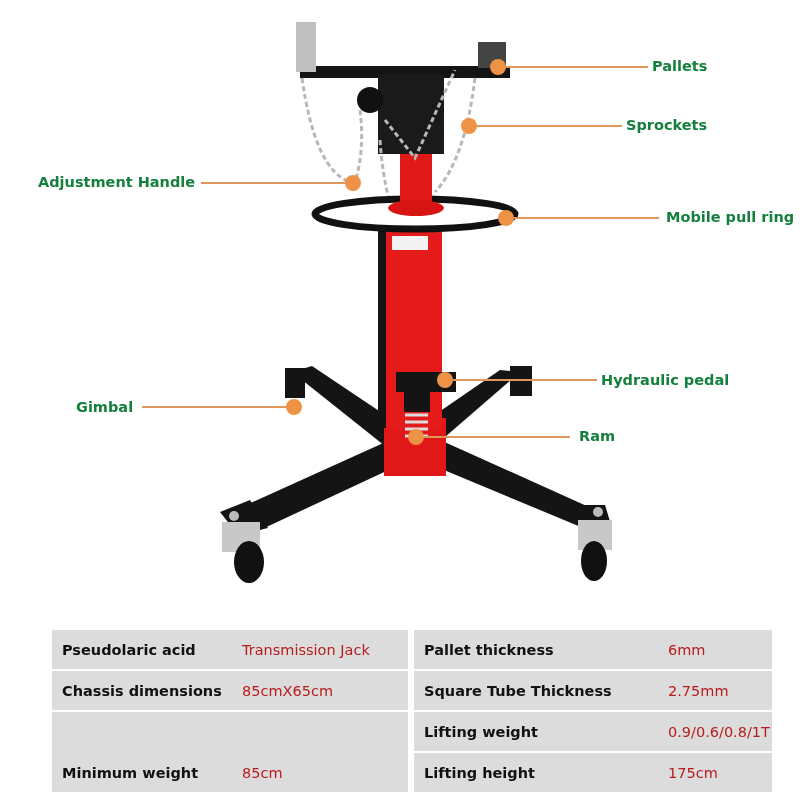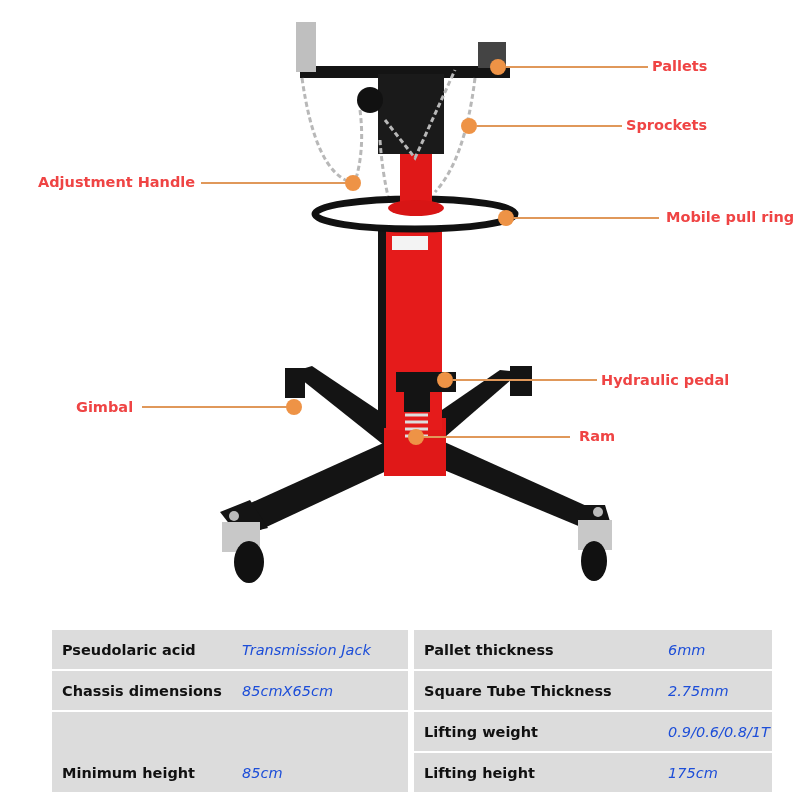--- a/index.html
+++ b/index.html
@@ -1,28 +1,28 @@
 <!DOCTYPE html>
 <html><head>
 <meta charset="utf-8">
 <style>
   html,body{margin:0;padding:0;background:#fff;}
   body{width:800px;height:800px;position:relative;overflow:hidden;font-family:"DejaVu Sans","Liberation Sans",sans-serif;color:#111;}
   .stage{position:absolute;left:0;top:0;width:800px;height:620px;}
-  .label{position:absolute;font-size:14.5px;font-weight:bold;color:#ef4444;white-space:nowrap;line-height:1;}
+  .label{position:absolute;font-size:14.5px;font-weight:bold;color:#15803d;white-space:nowrap;line-height:1;}
   .leader{position:absolute;height:2px;background:#e0985a;}
   .dot{position:absolute;width:16px;height:16px;border-radius:50%;background:#ee9346;}
   .specs{position:absolute;top:630px;left:52px;width:672px;height:162px;}
   .col{position:absolute;top:0;height:162px;background:#dcdcdc;}
   .col.left{left:0;width:356px;}
   .col.right{left:362px;width:358px;}
   .row{position:absolute;left:0;right:0;height:39px;border-bottom:2px solid #fff;}
   .row:last-child{border-bottom:none;}
   .k{position:absolute;left:10px;top:50%;transform:translateY(-50%);font-size:14.5px;font-weight:bold;color:#111;white-space:nowrap;}
-  .v{position:absolute;top:50%;transform:translateY(-50%);font-size:14.5px;color:#1d4ed8;white-space:nowrap;font-style:italic;}
+  .v{position:absolute;top:50%;transform:translateY(-50%);font-size:14.5px;color:#b91c1c;white-space:nowrap;}
   .col.left .v{left:190px;}
   .col.right .v{left:222px;margin-left:32px;}
 </style>
 </head>
 <body>
 
 <div class="stage">
 
   <svg width="800" height="620" style="position:absolute;left:0;top:0">
 
@@ -124,21 +124,21 @@
   <div class="col left">
     <div class="row" style="top:0">
       <span class="k">Pseudolaric acid</span>
       <span class="v">Transmission Jack</span>
     </div>
     <div class="row" style="top:41px">
       <span class="k">Chassis dimensions</span>
       <span class="v">85cmX65cm</span>
     </div>
     <div class="row" style="top:123px">
-      <span class="k">Minimum height</span>
+      <span class="k">Minimum weight</span>
       <span class="v">85cm</span>
     </div>
   </div>
   <div class="col right">
     <div class="row" style="top:0">
       <span class="k">Pallet thickness</span>
       <span class="v">6mm</span>
     </div>
     <div class="row" style="top:41px">
       <span class="k">Square Tube Thickness</span>

